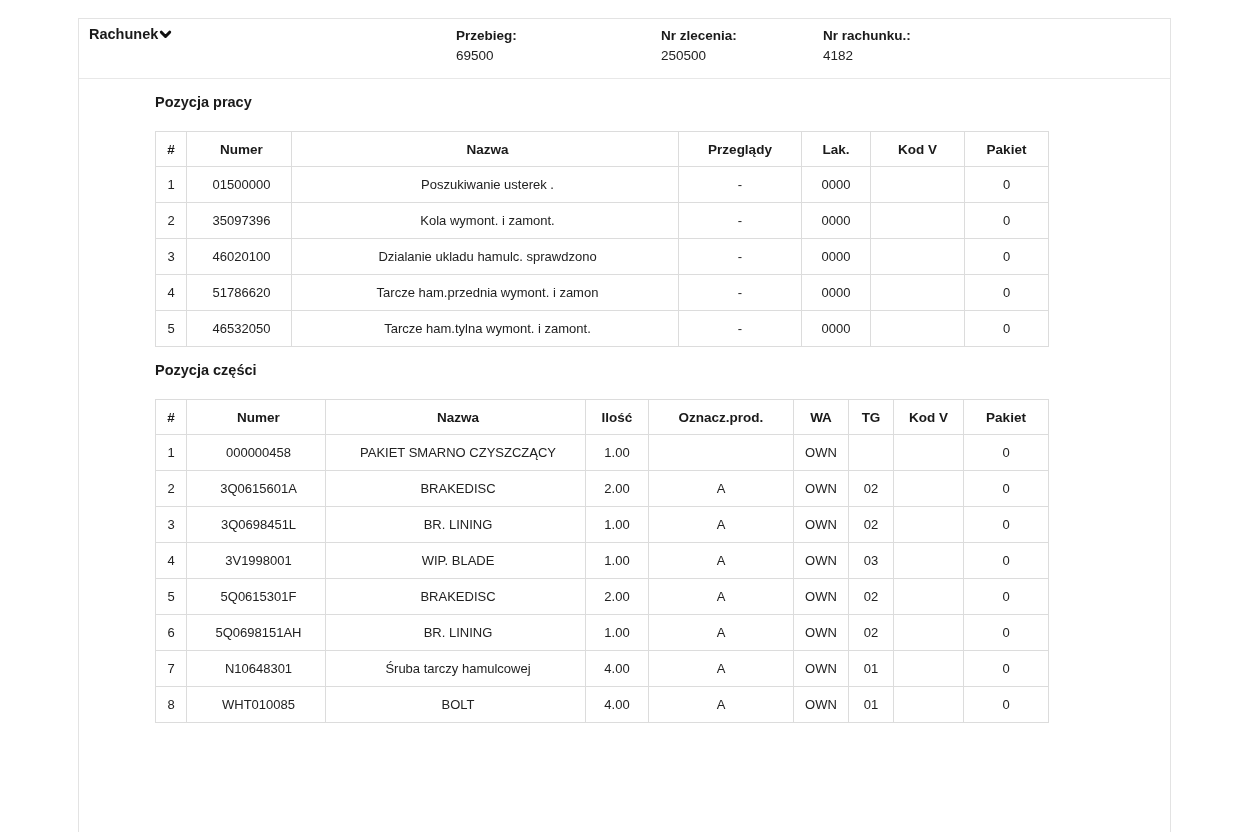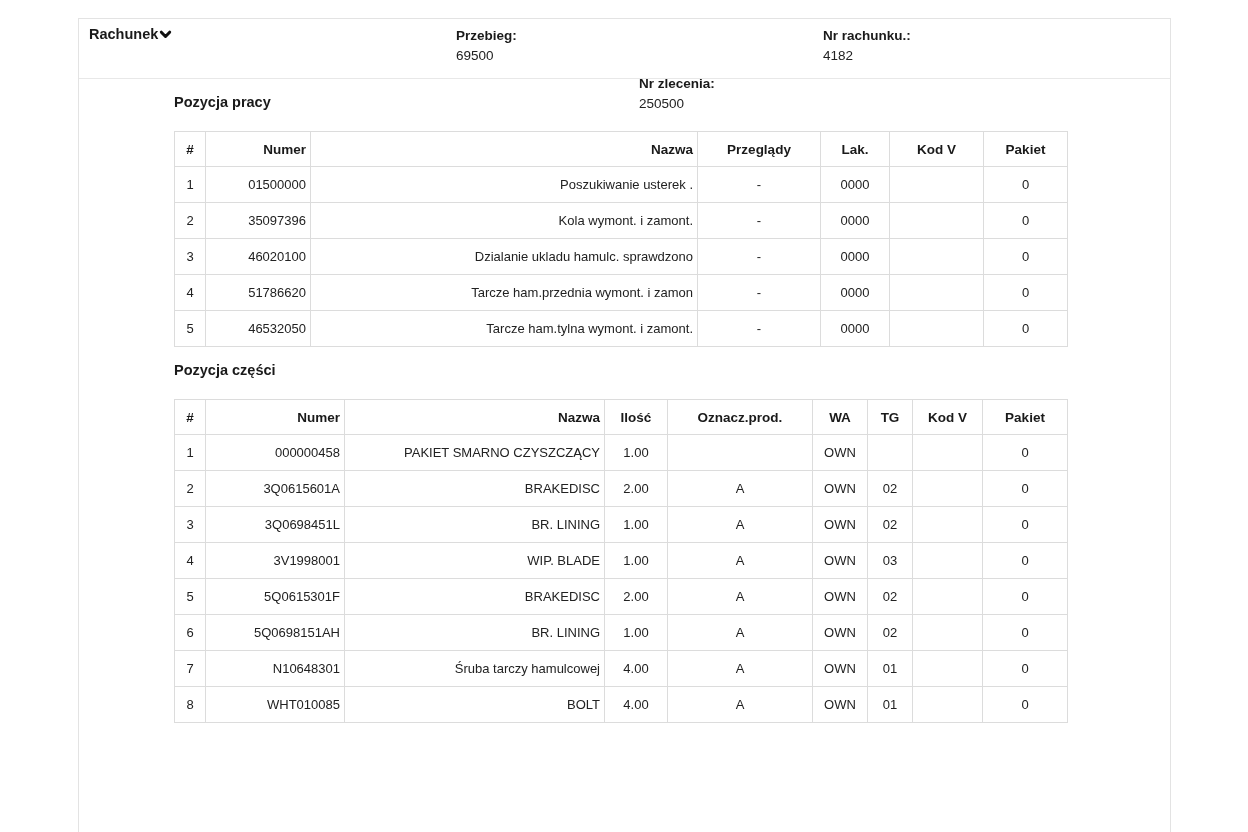--- a/index.html
+++ b/index.html
@@ -54,24 +54,24 @@
     display: flex;
     align-items: center;
     gap: 0;
     cursor: pointer;
   }
   .info-field { position: absolute; top: 7px; }
   .info-field .lbl { font-size: 13.5px; font-weight: bold; line-height: 1.45; }
   .info-field .val { font-size: 13.5px; line-height: 1.5; color: #222; }
   .if-0 { left: 192px; }
   .if-1 { left: 377px; }
-  .if-2 { left: 560px; margin-top: 48px; }
+  .if-2 { left: 582px; }
   .if-3 { left: 744px; }
   .content {
-    margin-left: 95px;
+    margin-left: 76px;
     width: 893px;
   }
   .section-title {
     font-size: 14.5px;
     font-weight: bold;
     margin: 15px 0 21px 0;
   }
   table.grid {
     border-collapse: collapse;
     table-layout: fixed;
@@ -86,21 +86,21 @@
     padding: 0 4px;
   }
   table.grid th {
     font-size: 13.5px;
     font-weight: bold;
     height: 35px;
     background: #ffffff;
   }
   table.grid td { height: 36px; color: #222; }
   table.grid th.al, table.grid td.al {
-    text-align: right;
+    text-align: center;
     padding-left: 9px;
   }
   svg.chev { display: block; }
 </style>
 </head>
 <body>
 
 <div class="card">
 
 

